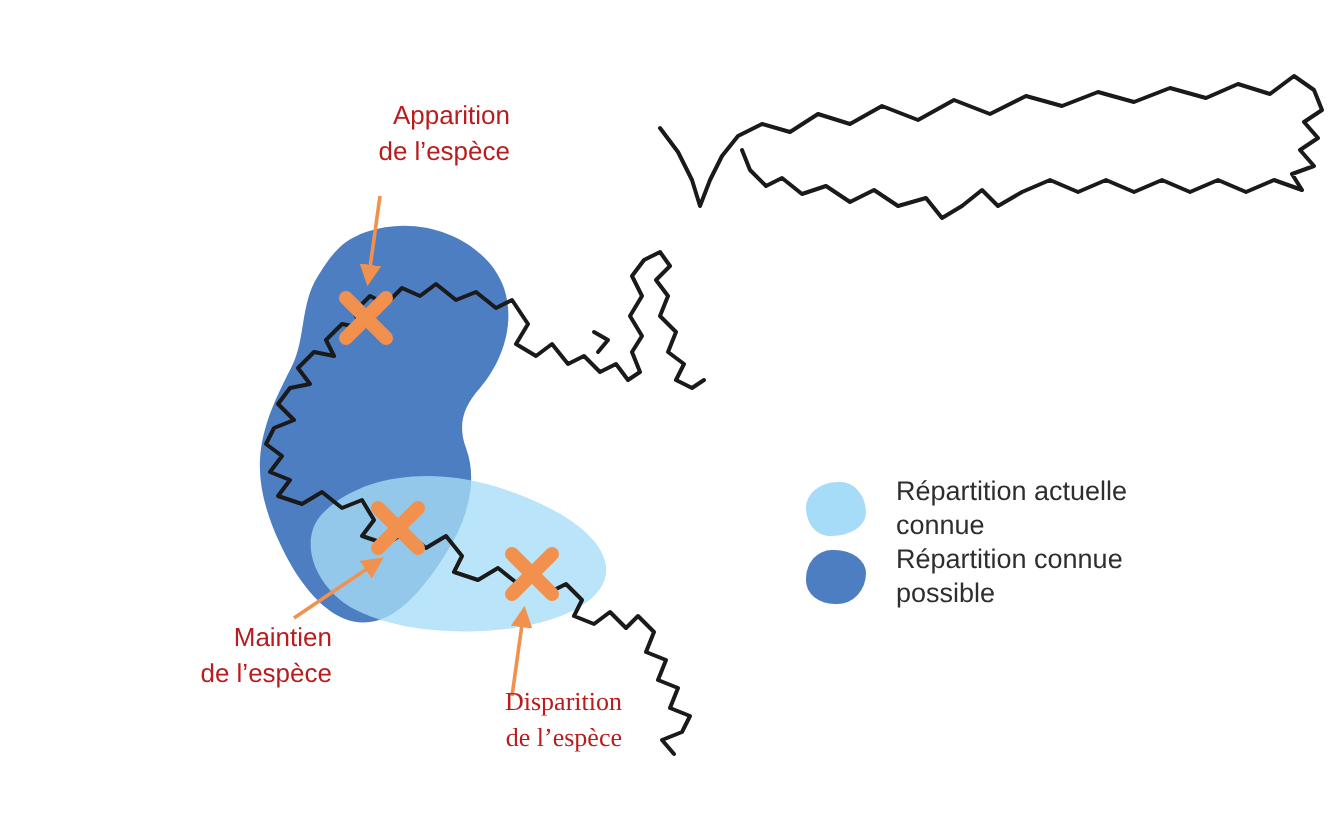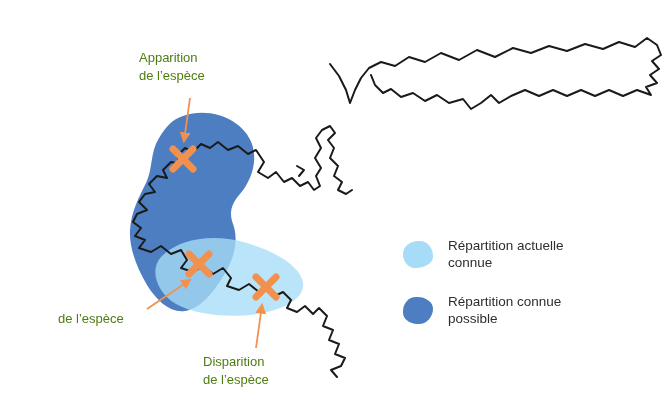--- a/index.html
+++ b/index.html
@@ -2,29 +2,29 @@
 <html><head>
 <meta charset="utf-8">
 <style>
   html,body{margin:0;padding:0;background:#ffffff;}
   .figure{
     position:relative;width:669px;height:411px;background:#ffffff;
     font-family:"Liberation Sans",sans-serif;overflow:hidden;
   }
   .map-svg{position:absolute;left:0;top:0;}
   .annotation{
-    position:absolute;text-align:left;color:#4d7c0f;
+    position:absolute;text-align:right;color:#b91c1c;
     font-size:13px;line-height:18px;font-weight:400;
   }
   #ann-apparition{left:139px;top:49px;width:116px;}
   #ann-maintien{left:58px;top:310px;width:108px;}
-  #ann-disparition{left:203px;top:353px;width:108px;}
+  #ann-disparition{left:203px;top:342px;width:108px;font-family:Liberation Serif, serif;}
   .legend{
     position:absolute;left:400px;top:237px;
-    display:flex;flex-direction:column;gap:22px;
+    display:flex;flex-direction:column;
   }
   .legend-item{display:flex;align-items:center;gap:12px;}
   .legend-icon{width:36px;flex:0 0 36px;display:flex;justify-content:center;align-items:center;}
   .blob-light{width:30px;height:27px;background:#A6DCF7;border-radius:55% 45% 60% 40% / 50% 60% 45% 55%;}
   .blob-dark{width:30px;height:27px;background:#4D7EC1;border-radius:45% 55% 50% 50% / 55% 45% 60% 45%;}
   .legend-label{font-size:13.5px;line-height:17px;color:#2e2e2e;width:150px;}
   .nowrap{white-space:nowrap;}
 </style>
 </head>
 <body>
@@ -97,20 +97,21 @@
         <line x1="-10" y1="10" x2="10" y2="-10"></line>
       </g>
     </g>
   </svg>
 
   <div class="annotation" id="ann-apparition">
     <div>Apparition</div>
     <div>de l’espèce</div>
   </div>
   <div class="annotation" id="ann-maintien">
+    <div>Maintien</div>
     <div>de l’espèce</div>
   </div>
   <div class="annotation" id="ann-disparition">
     <div>Disparition</div>
     <div>de l’espèce</div>
   </div>
 
   <div class="legend">
     <div class="legend-item">
       <span class="legend-icon">

